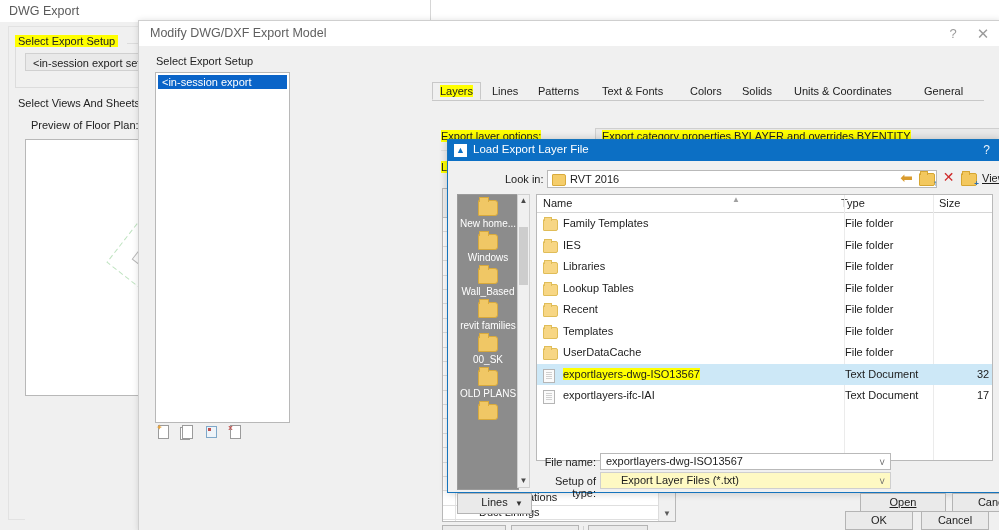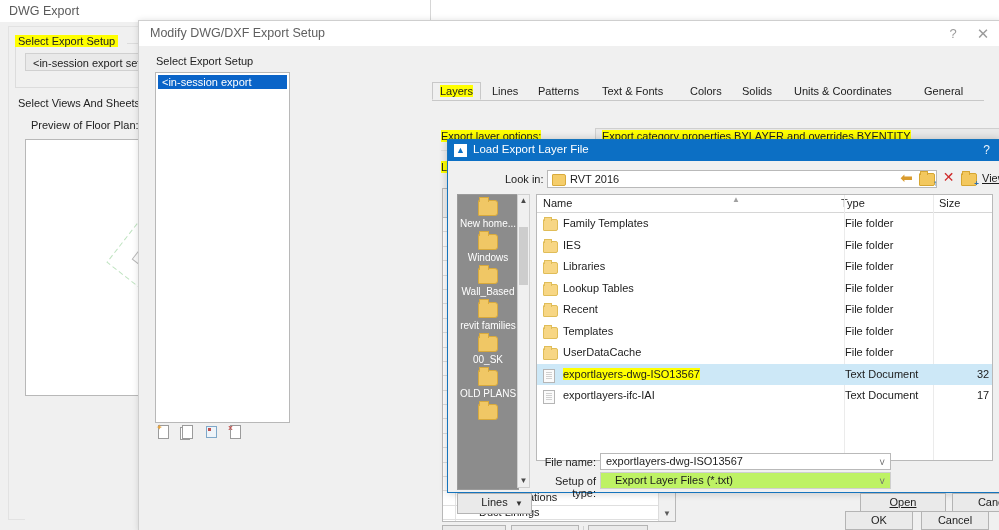--- a/index.html
+++ b/index.html
@@ -266,22 +266,22 @@
   #fl-vdiv1{position:absolute;left:307px;top:0;width:1px;bottom:0;background:#ebebeb;}
   #fl-vdiv2{position:absolute;left:396px;top:0;width:1px;bottom:0;background:#ebebeb;}
   .fd-label{position:absolute;font-size:11px;color:#1c1c1c;text-align:right;}
   #lb-fname{left:88px;top:295px;width:60px;}
   #lb-ftype{left:88px;top:314px;width:60px;}
   #in-fname{
     position:absolute;left:152px;top:292px;width:291px;height:17px;background:#ffffff;
     border:1px solid #b9b9b9;box-sizing:border-box;font-size:11px;line-height:15px;padding-left:5px;
   }
   #in-ftype{
-    position:absolute;left:152px;top:311px;width:291px;height:17px;background:#bef264;
-    border:1px solid #cfcfcf;box-sizing:border-box;font-size:11px;line-height:15px;padding-left:14px;
+    position:absolute;left:152px;top:311px;width:291px;height:17px;background:#fef9c3;
+    border:1px solid #cfcfcf;box-sizing:border-box;font-size:11px;line-height:15px;padding-left:20px;
   }
   .fd-arr{position:absolute;right:5px;top:1px;color:#6e6e6e;font-size:10px;}
   #btn-open{position:absolute;left:412px;top:332px;width:86px;height:19px;line-height:17px;}
   #btn-cancel-load{position:absolute;left:504px;top:332px;width:86px;height:19px;line-height:17px;}
   .u{text-decoration:underline;}
 </style>
 </head>
 <body>
 
 <div id="dwg-export">
@@ -302,21 +302,21 @@
         <circle cx="78" cy="42" r="4" fill="#9e4a4a"></circle>
         <circle cx="78" cy="42" r="2" fill="#cf8d8d"></circle>
       </svg>
     </div>
     <div id="bg-bottom-panel"></div>
   </div>
 </div>
 
 <div id="modify-dlg">
   <div id="modify-titlebar">
-    <div id="modify-title">Modify DWG/DXF Export Setup</div>
+    <div id="modify-title">Modify DWG/DXF Export Model</div>
     <div class="tb-btn" id="modify-help">?</div>
     <div class="tb-btn" id="modify-close">✕</div>
   </div>
 
   <div id="modify-body">
     <div id="sel-setup-label">Select Export Setup</div>
     <div id="sel-setup-list">
       <div id="sel-setup-item">&lt;in-session export setup&gt;</div>
     </div>
 

